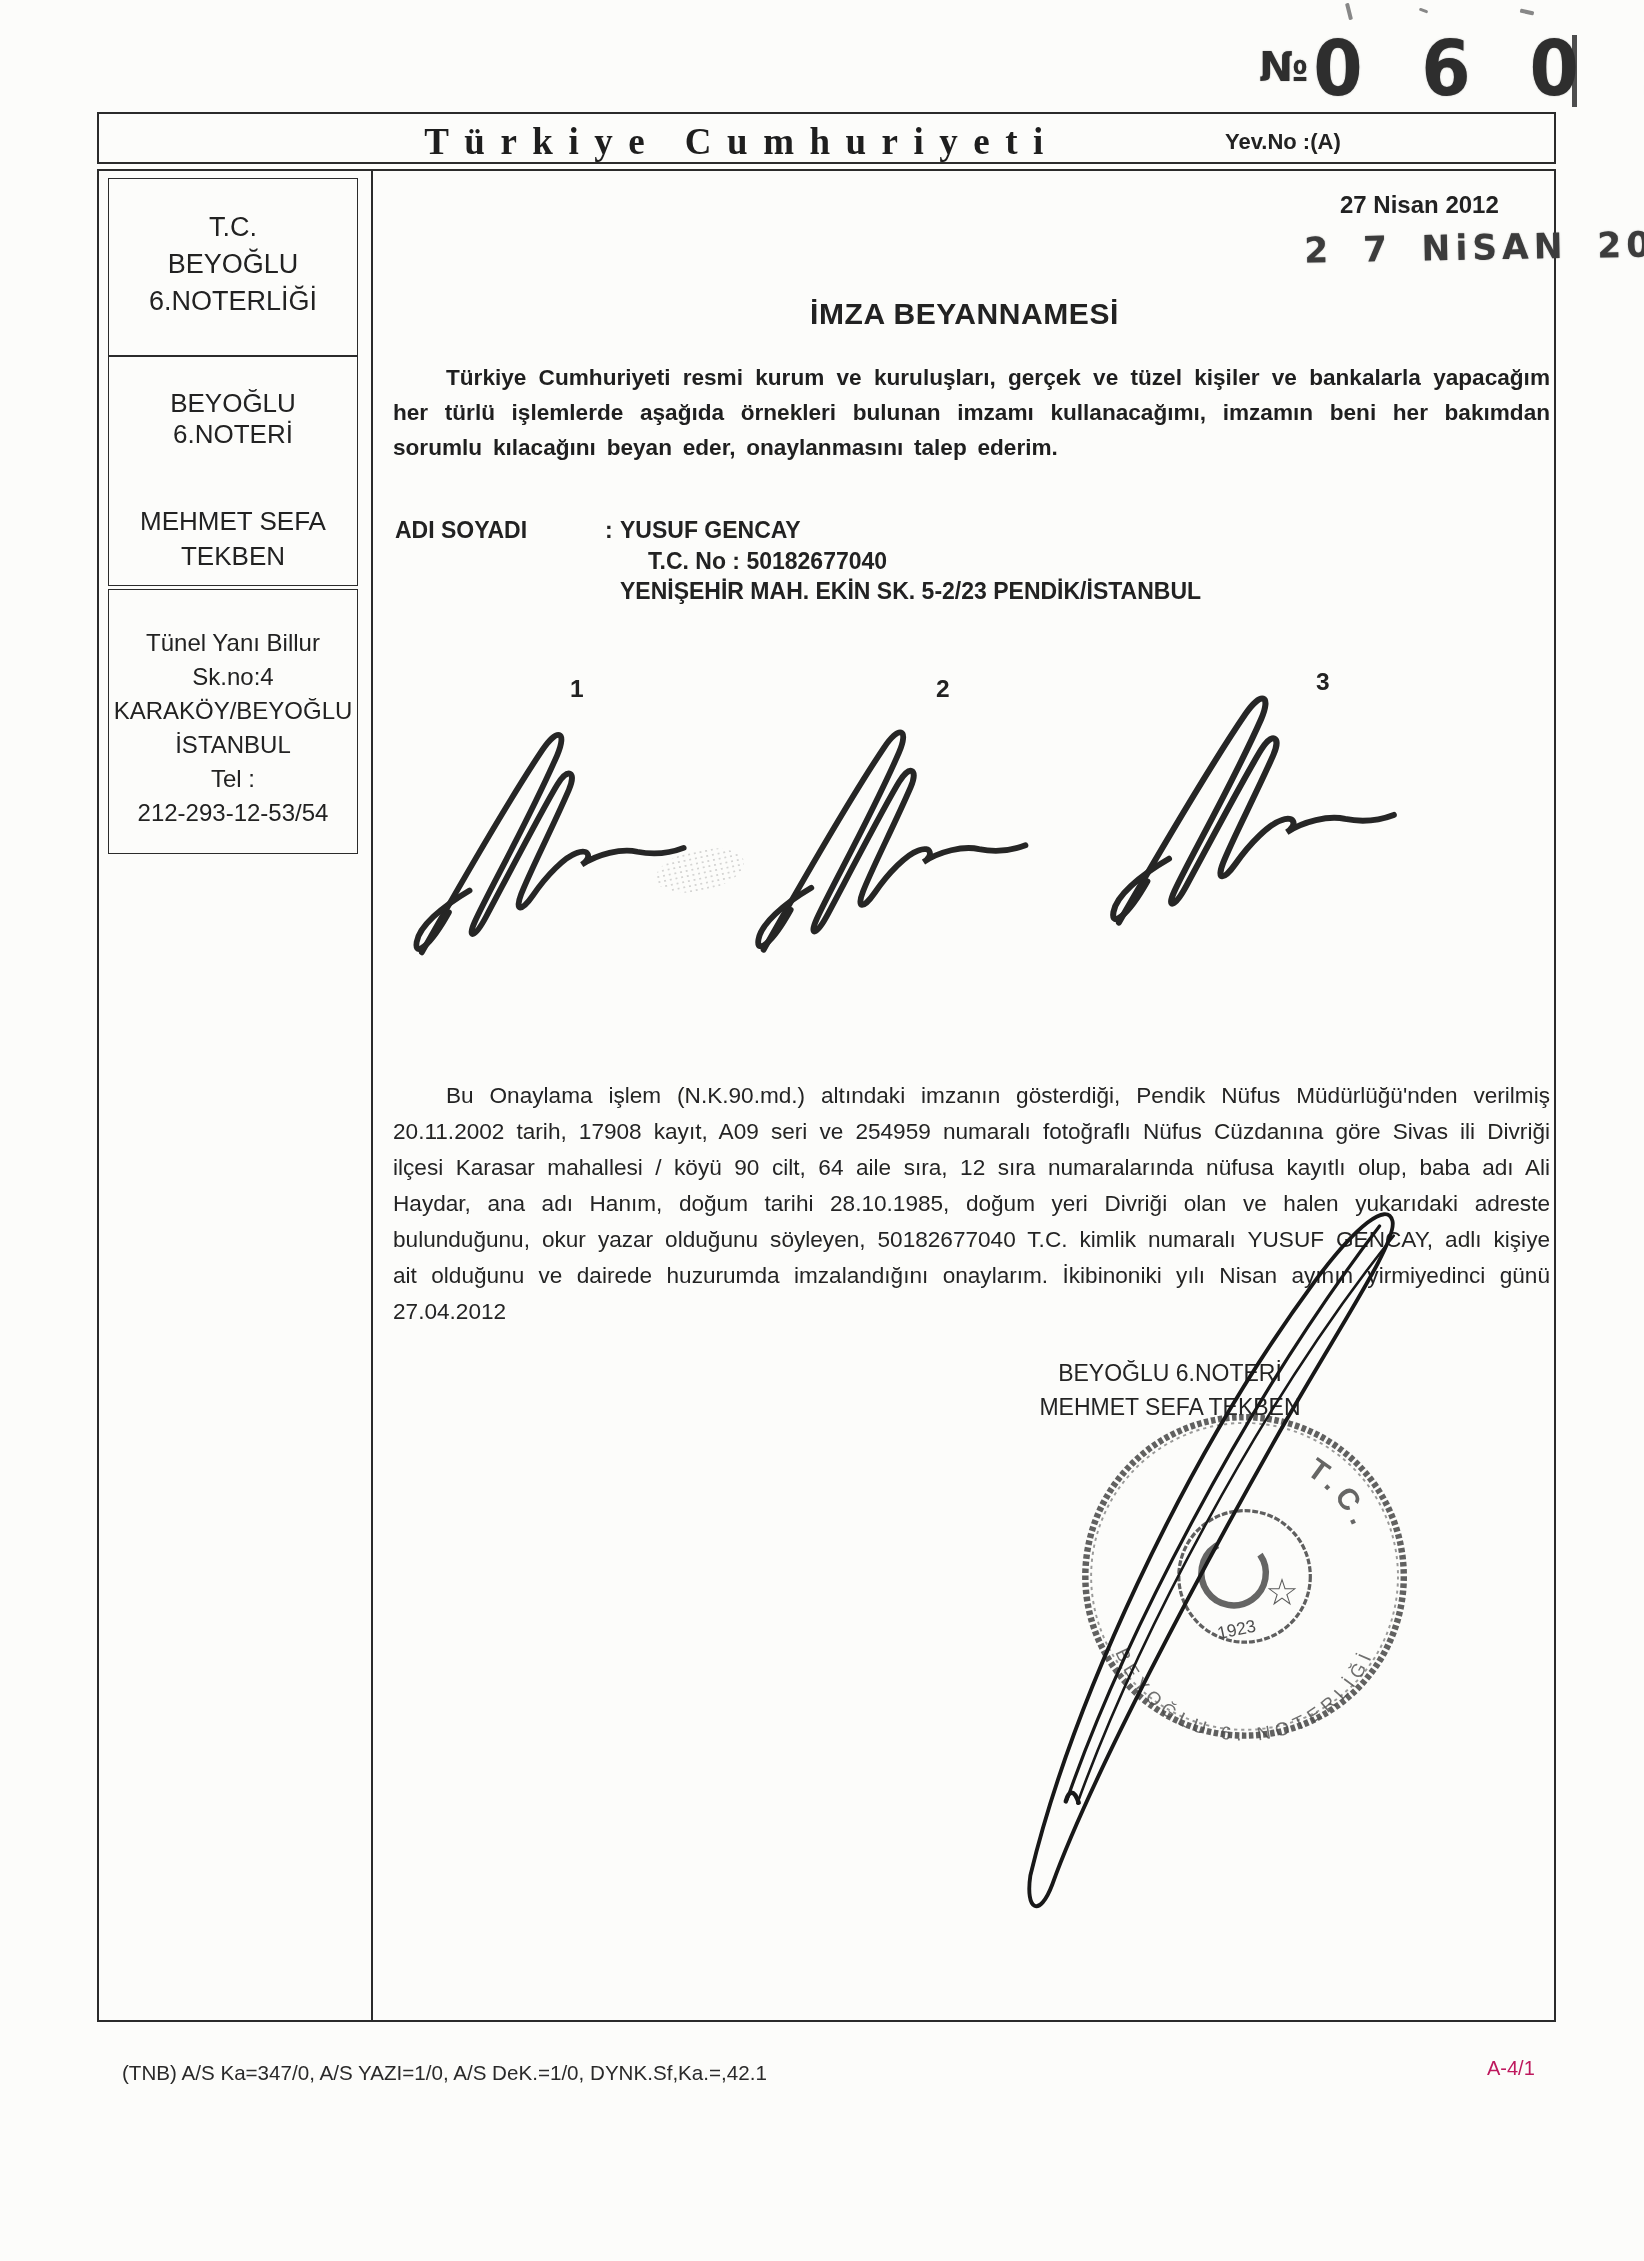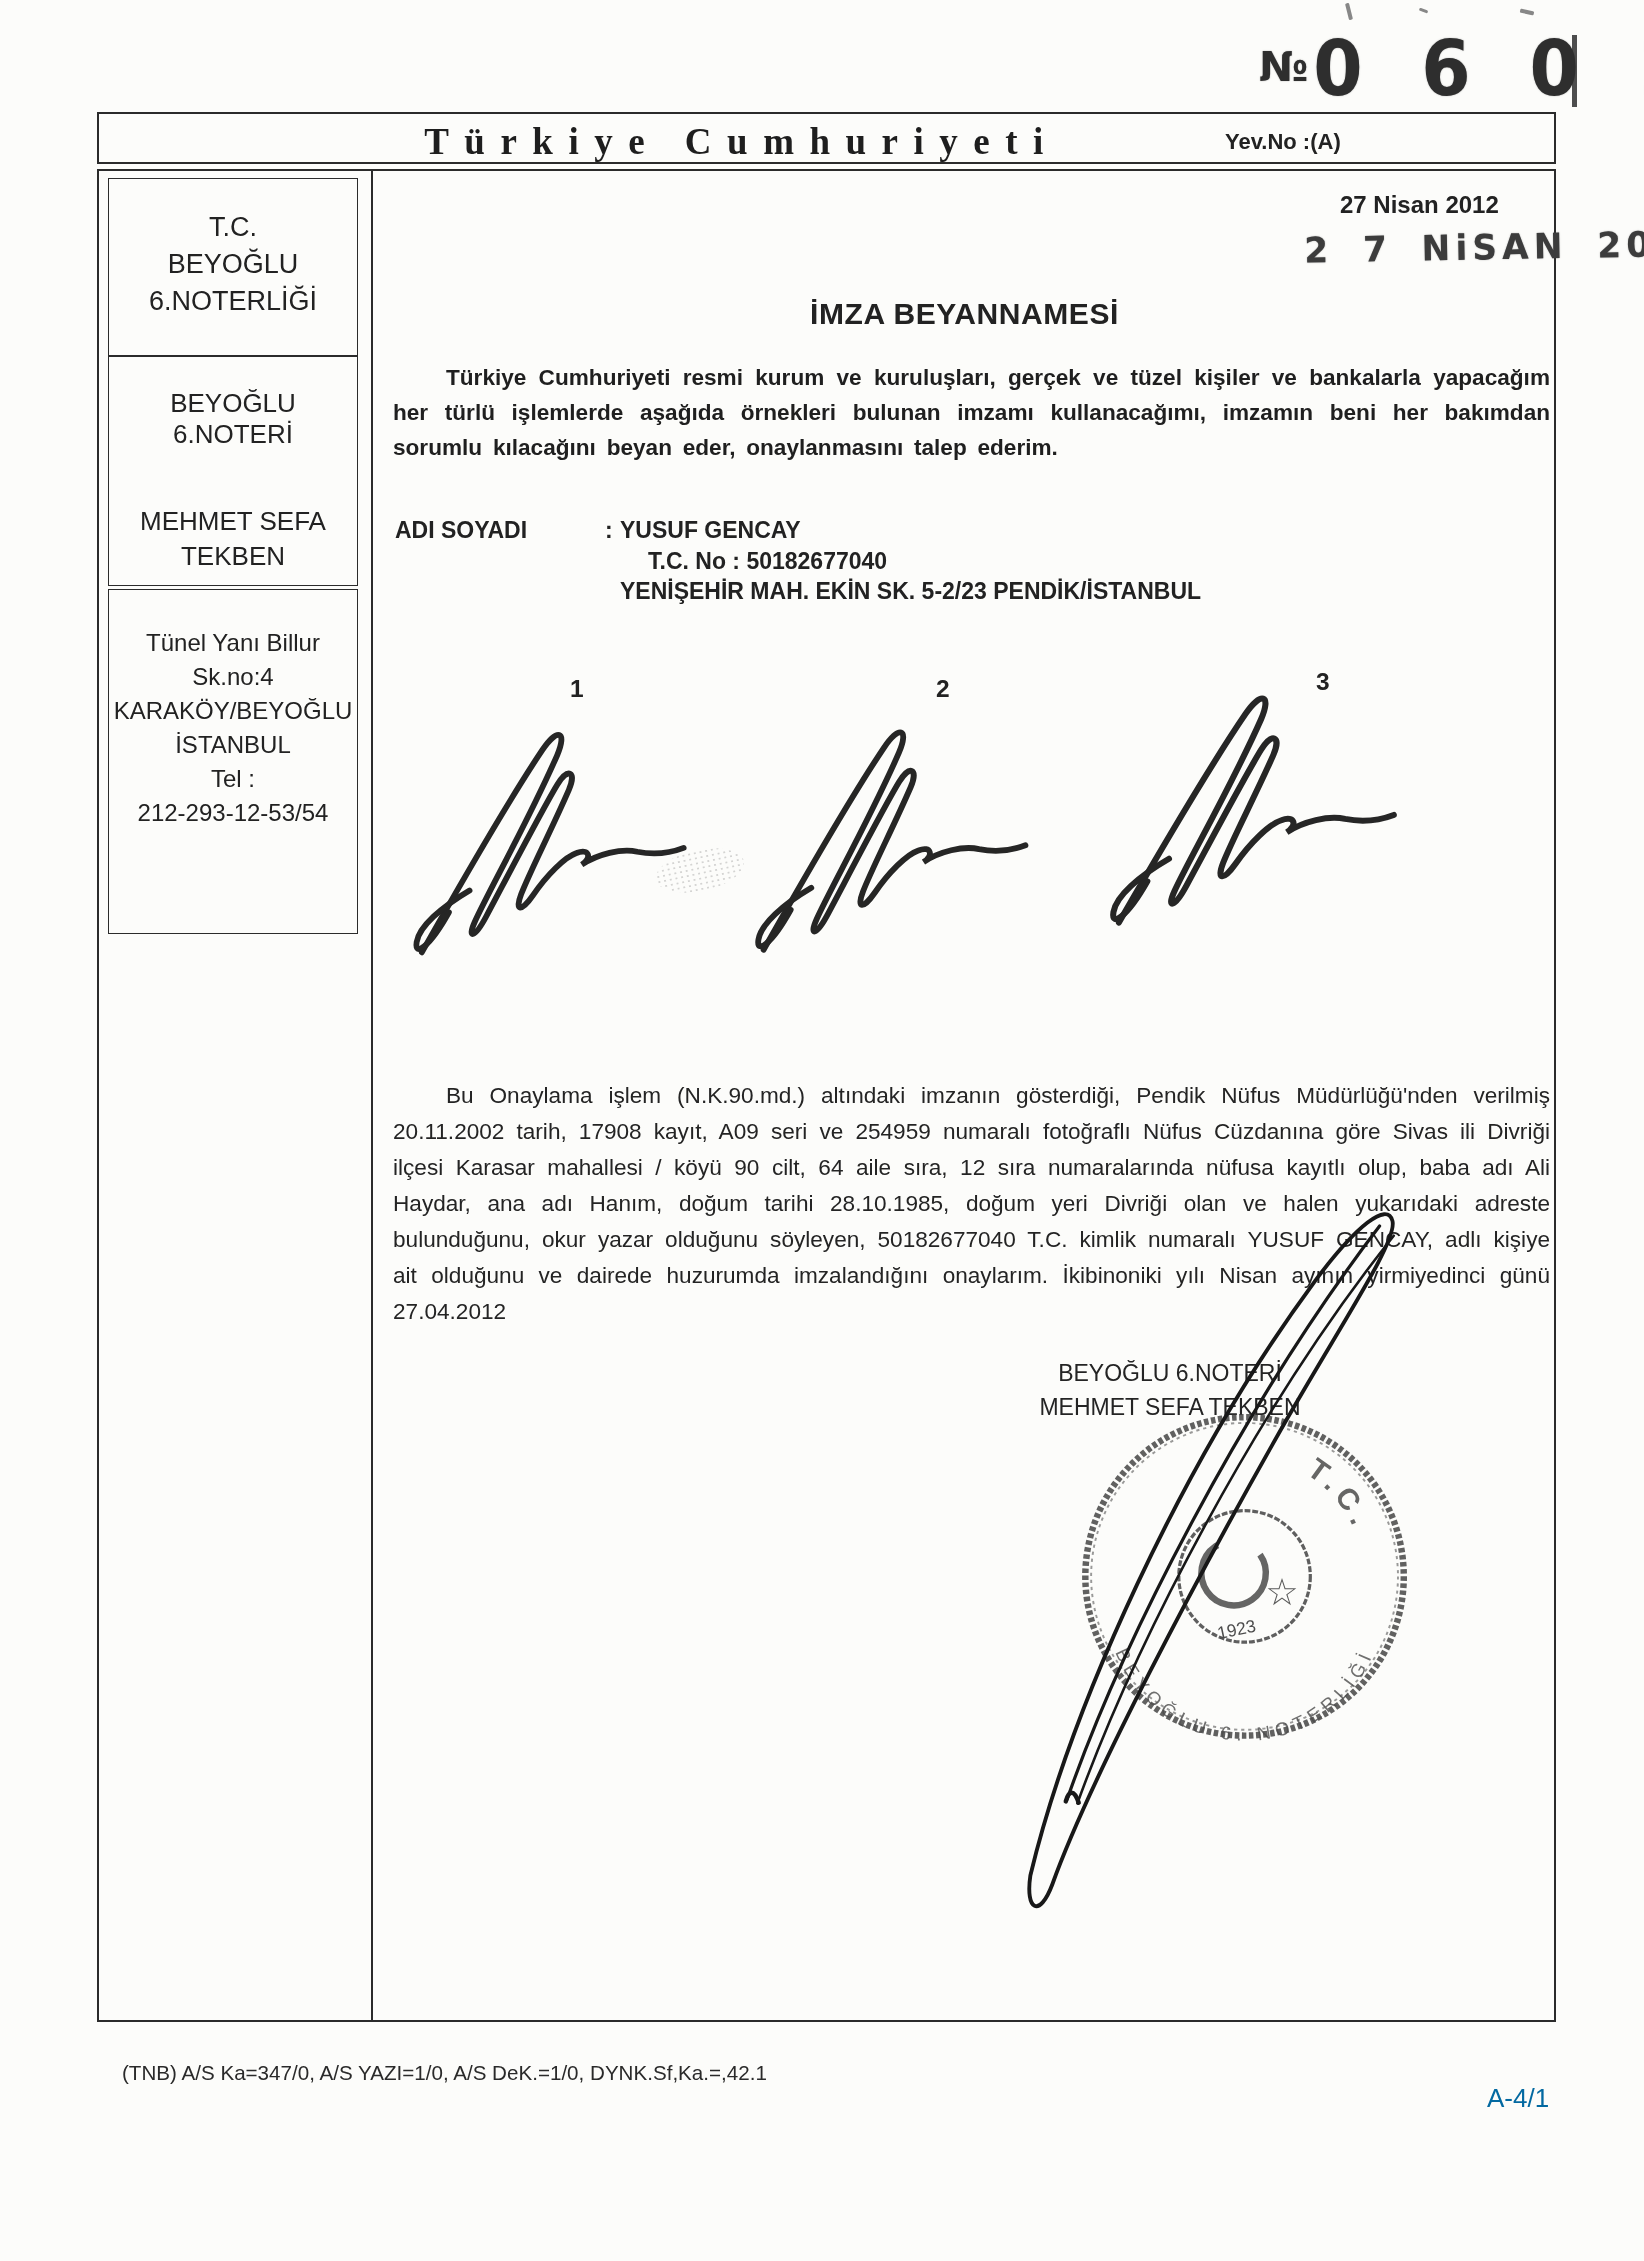--- a/index.html
+++ b/index.html
@@ -59,21 +59,21 @@
   }
   .para.bold{font-weight:bold;top:353px;margin-top:7px;}
   .para.p2{top:1078px;font-weight:normal;color:#242424;line-height:36px;}
   .id-label{position:absolute;font-size:23px;font-weight:bold;white-space:nowrap;}
   .sig-num{position:absolute;font-size:24.5px;font-weight:bold;}
   .notary-block{
     position:absolute;left:996px;top:1356px;width:348px;text-align:center;
     font-size:23px;line-height:34px;color:#242424;white-space:nowrap;
   }
   .footer-line{position:absolute;left:98px;font-size:20.6px;color:#2a2a2a;white-space:nowrap;}
-  .page-ref{position:absolute;left:1487px;top:2057px;font-size:26px;color:#0369a1;margin-top:26px;}
+  .page-ref{position:absolute;left:1487px;top:2057px;font-size:20px;color:#be185d;}
   .smudge{
     position:absolute;left:655px;top:850px;width:90px;height:41px;opacity:.55;
     background-image:radial-gradient(circle,rgba(90,90,90,.45) 1px,transparent 1.3px);
     background-size:5.8px 5.2px;transform:rotate(-12deg);border-radius:50%;
   }
   svg{position:absolute;overflow:visible;}
   .seal-text{font-family:"Liberation Sans",sans-serif;fill:#4c4c4c;}
 </style>
 </head>
 <body>
@@ -100,21 +100,21 @@
     <span class="ln">BEYOĞLU</span>
     <span class="ln">6.NOTERLİĞİ</span>
   </div>
 
   <div class="side-box" style="top:356px;height:230px;font-size:26px;">
     <span class="ln" style="margin-top:31px;">BEYOĞLU 6.NOTERİ</span>
     <span class="ln" style="margin-top:54px;line-height:35px;">MEHMET SEFA</span>
     <span class="ln" style="line-height:35px;">TEKBEN</span>
   </div>
 
-  <div class="side-box" style="top:589px;height:345px;padding-top:36px;font-size:24px;line-height:34px;">
+  <div class="side-box" style="top:589px;height:265px;padding-top:36px;font-size:24px;line-height:34px;">
     <span class="ln">Tünel Yanı Billur</span>
     <span class="ln">Sk.no:4</span>
     <span class="ln">KARAKÖY/BEYOĞLU</span>
     <span class="ln">İSTANBUL</span>
     <span class="ln">Tel :</span>
     <span class="ln">212-293-12-53/54</span>
   </div>
 
   <div class="main-box"></div>
 

